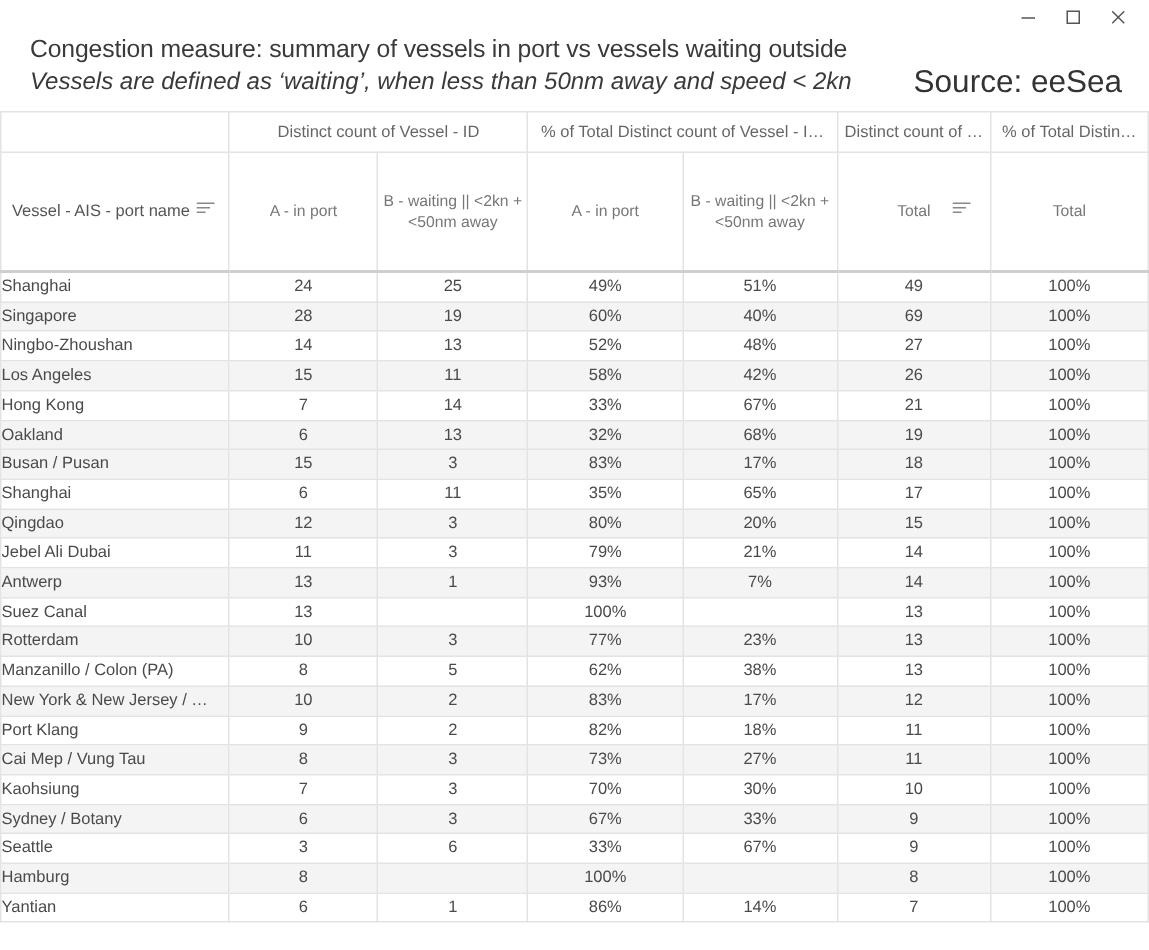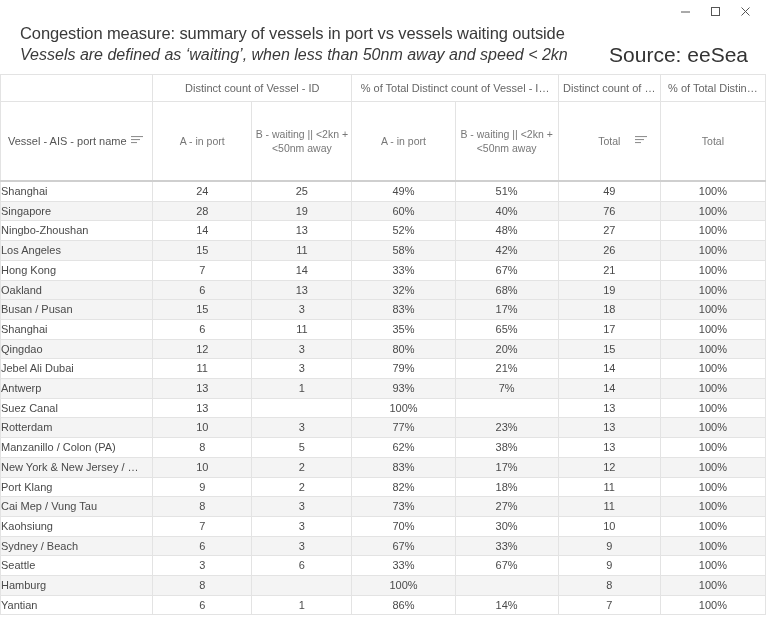--- a/index.html
+++ b/index.html
@@ -250,21 +250,21 @@
           <td class="num thick-top">51%</td>
           <td class="num thick-top">49</td>
           <td class="num thick-top">100%</td>
         </tr>
         <tr class="alt">
           <td class="name">Singapore</td>
           <td class="num">28</td>
           <td class="num">19</td>
           <td class="num">60%</td>
           <td class="num">40%</td>
-          <td class="num">76</td>
+          <td class="num">69</td>
           <td class="num">100%</td>
         </tr>
         <tr class="plain">
           <td class="name">Ningbo-Zhoushan</td>
           <td class="num">14</td>
           <td class="num">13</td>
           <td class="num">52%</td>
           <td class="num">48%</td>
           <td class="num">27</td>
           <td class="num">100%</td>
@@ -398,21 +398,21 @@
         <tr class="plain">
           <td class="name">Kaohsiung</td>
           <td class="num">7</td>
           <td class="num">3</td>
           <td class="num">70%</td>
           <td class="num">30%</td>
           <td class="num">10</td>
           <td class="num">100%</td>
         </tr>
         <tr class="alt">
-          <td class="name">Sydney / Beach</td>
+          <td class="name">Sydney / Botany</td>
           <td class="num">6</td>
           <td class="num">3</td>
           <td class="num">67%</td>
           <td class="num">33%</td>
           <td class="num">9</td>
           <td class="num">100%</td>
         </tr>
         <tr class="plain">
           <td class="name">Seattle</td>
           <td class="num">3</td>

